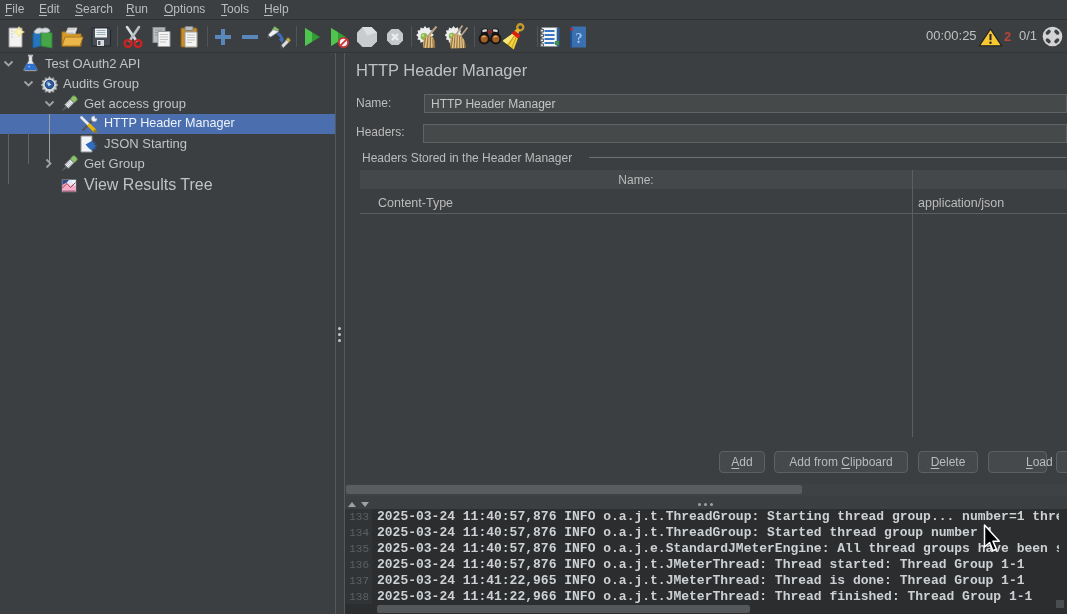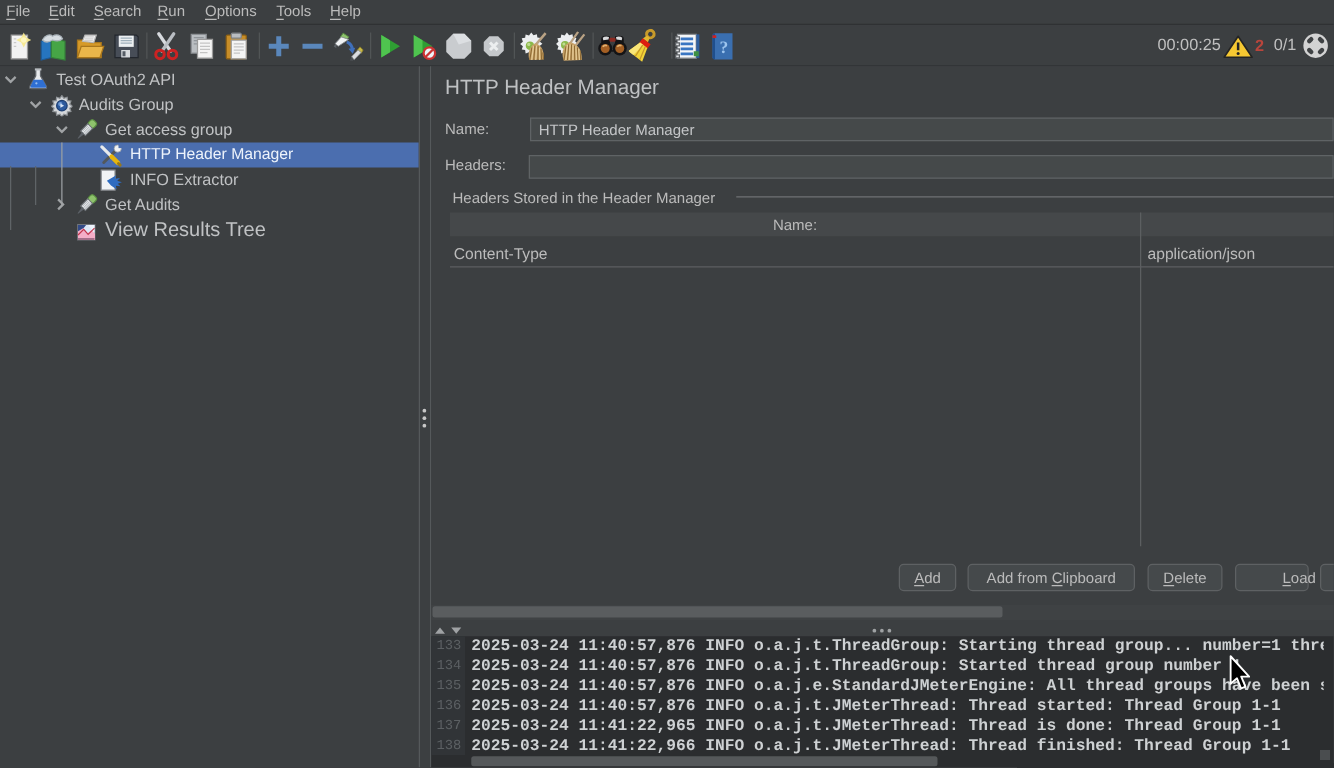--- a/index.html
+++ b/index.html
@@ -254,34 +254,34 @@
   <rect x="15.8" y="0" width="3.5" height="3.5" fill="#4b6eaf"></rect>
   <path d="M10.3 10.3 L15.3 15.3" stroke="#e7b50c" stroke-width="3.6" stroke-linecap="round"></path>
   <path d="M15.8 15.8 l1.3 1.3" stroke="#97781a" stroke-width="2.4" stroke-linecap="round"></path>
 </svg>
 <div class="abs" style="left:104px;top:116px;font-size:12.6px;color:#edf3fb;white-space:nowrap;">HTTP Header Manager</div>
 
 <svg class="abs" style="left:80px;top:135px;" width="21" height="18" viewBox="0 0 21 18">
   <path d="M1 1 h11 v16 H1 z" fill="#f1f3f5" stroke="#8e9296"></path>
   <path d="M5.5 9.5 L13 5.2 l-1.1 2.7 L16 7.3 l-2.2 2.3 L17.5 10.7 l-3.3 1.2 L16.4 14 l-3.8 -0.5 L13.4 16.5 l-4.6 -3.2 z" fill="#2f6cc0"></path>
 </svg>
-<div class="abs" style="left:104px;top:136px;font-size:13px;color:#c0c2c4;white-space:nowrap;">INFO Extractor</div>
+<div class="abs" style="left:104px;top:136px;font-size:13px;color:#c0c2c4;white-space:nowrap;">JSON Starting</div>
 
 <svg class="abs" style="left:45px;top:158px;" width="7" height="11" viewBox="0 0 7 11">
       <path d="M1.5 1.5 L5.5 5.5 L1.5 9.5" fill="none" stroke="#a0a3a5" stroke-width="1.8"></path>
     </svg>
 <svg class="abs" style="left:59px;top:154px;" width="20" height="20" viewBox="0 0 20 20">
   <g transform="rotate(45 10 10)">
     <rect x="7" y="0.2" width="6" height="5.8" rx="2" fill="#8ec26c" stroke="#5a8f41" stroke-width="0.9"></rect>
     <rect x="7.4" y="5.6" width="5.2" height="8" fill="#f0f2f4" stroke="#6e7378" stroke-width="0.9"></rect>
     <path d="M8.6 6.5 v6.5 M10 6.5 v7 M11.4 6.5 v6.5" stroke="#b4b9be" stroke-width="0.8"></path>
     <path d="M8.8 13.6 h2.4 L10.3 19.5 h-0.6 z" fill="#5d6268"></path>
   </g>
 </svg>
-<div class="abs" style="left:84px;top:156px;font-size:13px;color:#c0c2c4;white-space:nowrap;">Get Audits</div>
+<div class="abs" style="left:84px;top:156px;font-size:13px;color:#c0c2c4;white-space:nowrap;">Get Group</div>
 
 <svg class="abs" style="left:61px;top:179px;" width="16" height="14" viewBox="0 0 16 14">
   <rect x="1" y="0.5" width="14" height="12.5" fill="#dce8f8" stroke="#6a6e74" stroke-width="0.8"></rect>
   <path d="M1.4 0.9 h6.5 L1.4 9 z" fill="#324a87"></path>
   <path d="M1.4 13 V6 L5.5 3.5 L9 7.5 L12 5 l3 3 v5 z" fill="#f5aec8"></path>
   <path d="M9.5 0.9 h5.1 v6.5 z" fill="#eef4fc"></path>
   <path d="M1.4 9 L6 4.5 L9.5 8.5 L14.6 3.5" stroke="#c2374d" stroke-width="1" fill="none"></path>
   <path d="M1.4 12.2 h13.2" stroke="#8a5a74" stroke-width="1.2"></path>
 </svg>
 <div class="abs" style="left:84px;top:176px;font-size:16px;color:#c0c2c4;white-space:nowrap;">View Results Tree</div>
@@ -300,21 +300,21 @@
 <div class="abs txt" style="left:431px;top:97px;color:#c3c5c7;">HTTP Header Manager</div>
 
 <div class="abs txt" style="left:356px;top:125px;">Headers:</div>
 <div class="abs" style="left:423px;top:124px;width:644px;height:19px;background:#45494a;border:1px solid #5f6365;"></div>
 
 <div class="abs txt" style="left:362px;top:151px;">Headers Stored in the Header Manager</div>
 <div class="abs" style="left:589px;top:157px;width:478px;height:1px;background:#6f7274;"></div>
 
 <div class="abs" style="left:360px;top:170px;width:707px;height:19px;background:#45484a;"></div>
 <div class="abs txt" style="left:360px;top:173px;width:552px;text-align:center;">Name:</div>
-<div class="abs txt" style="left:363px;top:196px;font-size:12.5px;">Content-Type</div>
+<div class="abs txt" style="left:378px;top:196px;font-size:12.5px;">Content-Type</div>
 <div class="abs txt" style="left:918px;top:196px;font-size:12.5px;">application/json</div>
 <div class="abs" style="left:912px;top:170px;width:1px;height:267px;background:#5c5f61;"></div>
 <div class="abs" style="left:360px;top:213px;width:707px;height:1px;background:#5c5f61;"></div>
 
 <div class="abs txt" style="left:719px;top:451px;width:46px;height:22px;background:#45494b;border:1px solid #5e6163;border-radius:4px;text-align:center;line-height:20px;"><u>A</u>dd</div>
 <div class="abs txt" style="left:774px;top:451px;width:134px;height:22px;background:#45494b;border:1px solid #5e6163;border-radius:4px;text-align:center;line-height:20px;">Add from <u>C</u>lipboard</div>
 <div class="abs txt" style="left:918px;top:451px;width:60px;height:22px;background:#45494b;border:1px solid #5e6163;border-radius:4px;text-align:center;line-height:20px;"><u>D</u>elete</div>
 <div class="abs txt" style="left:988px;top:451px;width:59px;height:22px;background:#45494b;border:1px solid #5e6163;border-radius:4px;text-align:center;line-height:20px;padding-left:37px;"><u>L</u>oad</div>
 <div class="abs txt" style="left:1056px;top:451px;width:50px;height:22px;background:#45494b;border:1px solid #5e6163;border-radius:4px;text-align:center;line-height:20px;">Save</div>
 

